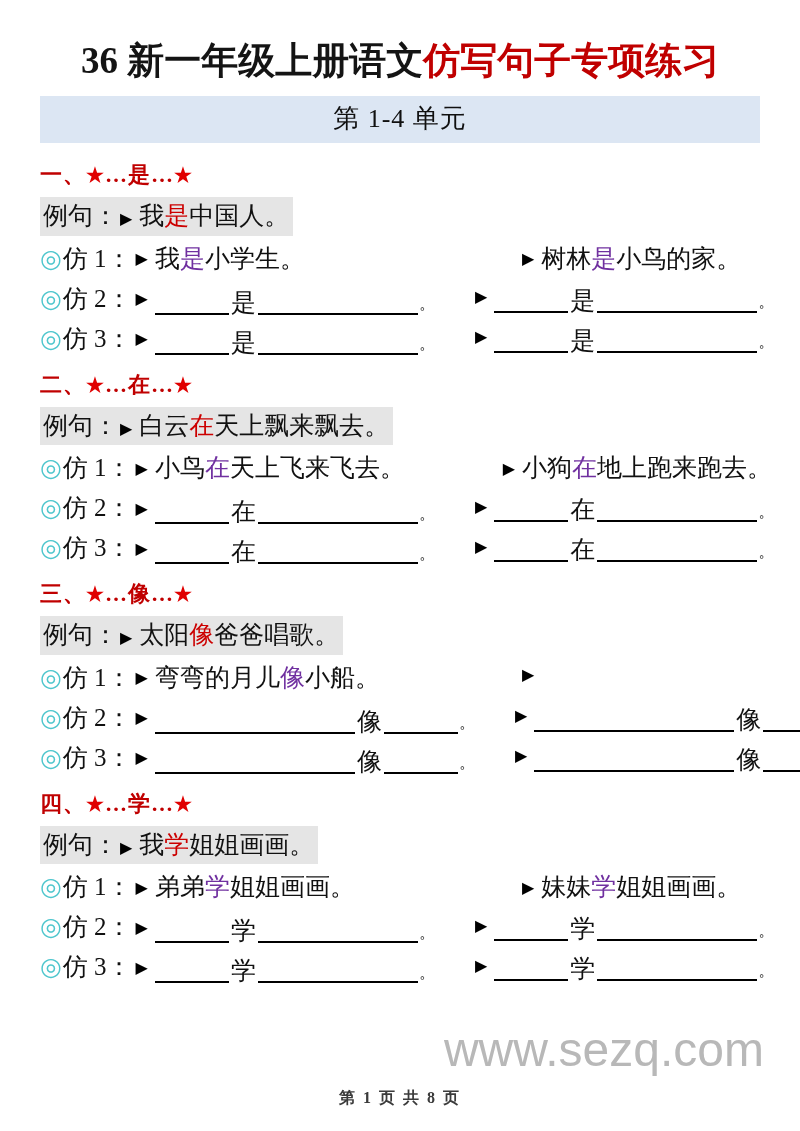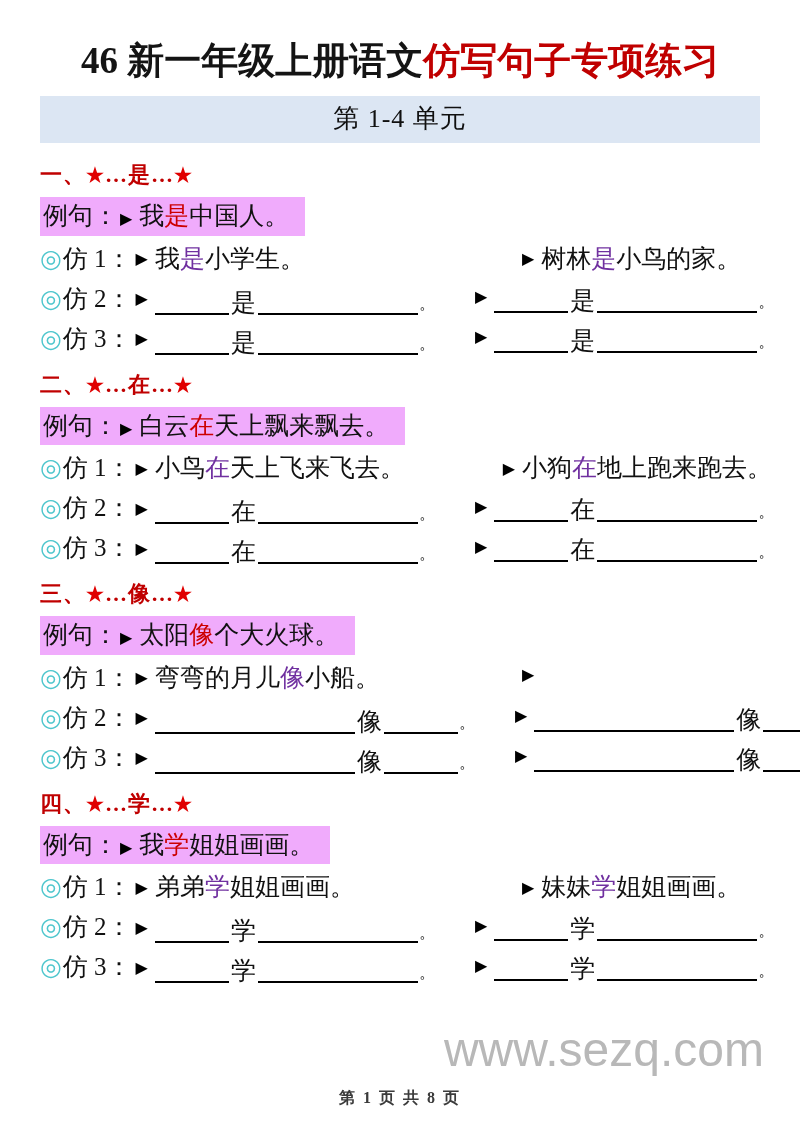--- a/index.html
+++ b/index.html
@@ -67,22 +67,22 @@
   .sec-head .kw { color: #c00000; }
 
   
   .example-row {
     padding: 3px 0 3px 12px;
     font-size: 25px;
     white-space: nowrap;
     line-height: 1.34;
   }
   .example-inner {
-    background: #f0abfc;
-    padding: 2px 16px 3px 3px;
+    background: #e5e5e5;
+    padding: 2px 4px 3px 3px;
     display: inline-block;
   }
   .ex-label { font-weight: normal; }
   .kw-red { color: #cc0000; }
   .kw-purple { color: #7030a0; }
 
   
   .prow {
     display: flex;
     align-items: center;
@@ -163,21 +163,21 @@
     letter-spacing: 2px;
     font-weight: bold;
   }
 </style>
 </head>
 <body>
 
 <div class="page">
 
   <h1 class="title">
-    <span class="t-black">46 新一年级上册语文</span><span class="t-red">仿写句子专项练习</span>
+    <span class="t-black">36 新一年级上册语文</span><span class="t-red">仿写句子专项练习</span>
   </h1>
 
   <div class="unit-banner">第 1-4 单元</div>
 
   <div id="sections-root">
       <div class="section">
         <div class="sec-head"><span>一、</span><span class="star">★</span><span class="dots">…</span><span class="kw">是</span><span class="dots">…</span><span class="star">★</span></div>
         <div class="example-row"><span class="example-inner"><span class="ex-label">例句：</span><span class="arrow">▶</span><span>我</span><span class="kw-red">是</span><span>中国人。</span></span></div>
         <div class="prow">
           <span class="col-left">
@@ -285,21 +285,21 @@
               <span class="bl bl-s"></span>
               <span class="mid-kw">在</span>
               <span class="bl bl-l"></span>
               <span class="period">。</span>
             </span>
           </span>
         </div>
       </div>
       <div class="section">
         <div class="sec-head"><span>三、</span><span class="star">★</span><span class="dots">…</span><span class="kw">像</span><span class="dots">…</span><span class="star">★</span></div>
-        <div class="example-row"><span class="example-inner"><span class="ex-label">例句：</span><span class="arrow">▶</span><span>太阳</span><span class="kw-red">像</span><span>个大火球。</span></span></div>
+        <div class="example-row"><span class="example-inner"><span class="ex-label">例句：</span><span class="arrow">▶</span><span>太阳</span><span class="kw-red">像</span><span>爸爸唱歌。</span></span></div>
         <div class="prow">
           <span class="col-left">
             <span class="fang-label"><span class="circ">◎</span><span>仿 1：</span></span>
             <span class="arrow">▶</span>
             <span class="sent"><span>弯弯的月儿</span><span class="kw-purple">像</span><span>小船。</span></span>
           </span>
           <span class="col-right">
             <span class="arrow">▶</span>
           </span>
         </div>

